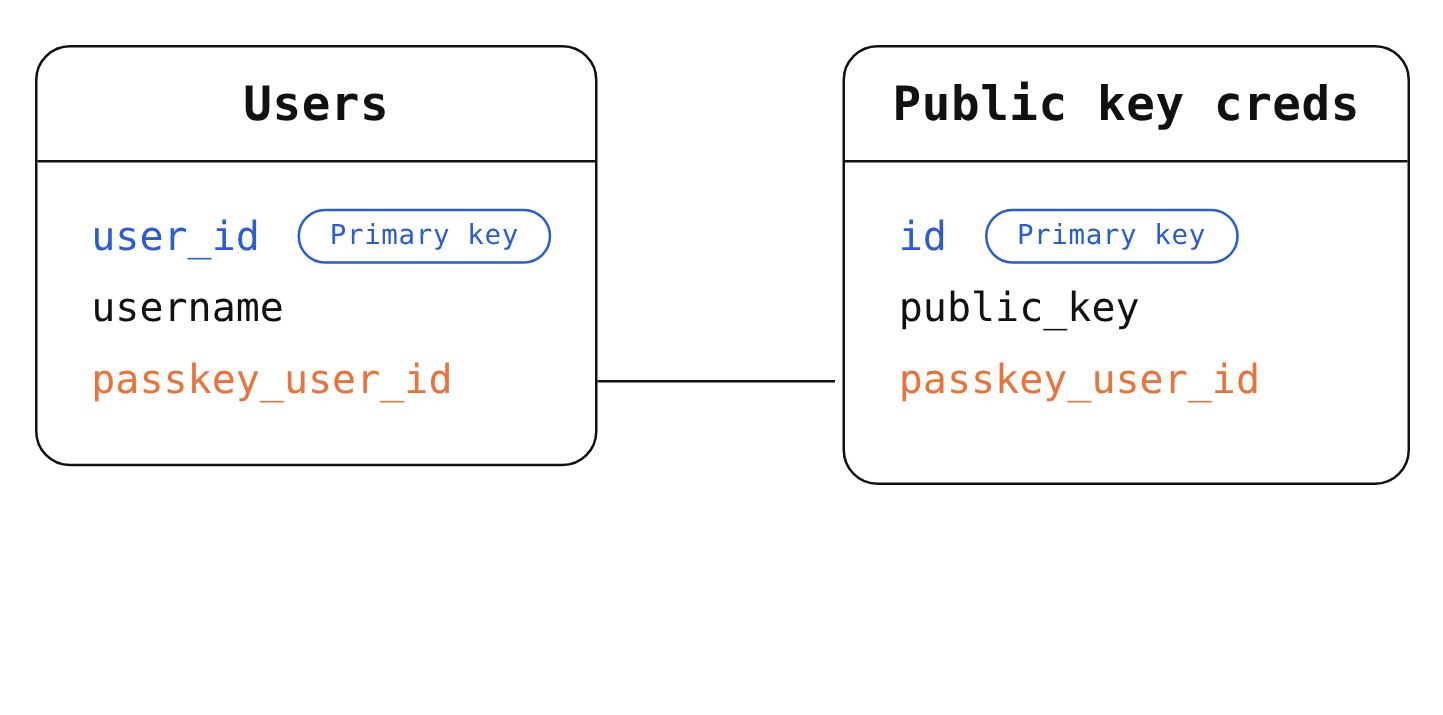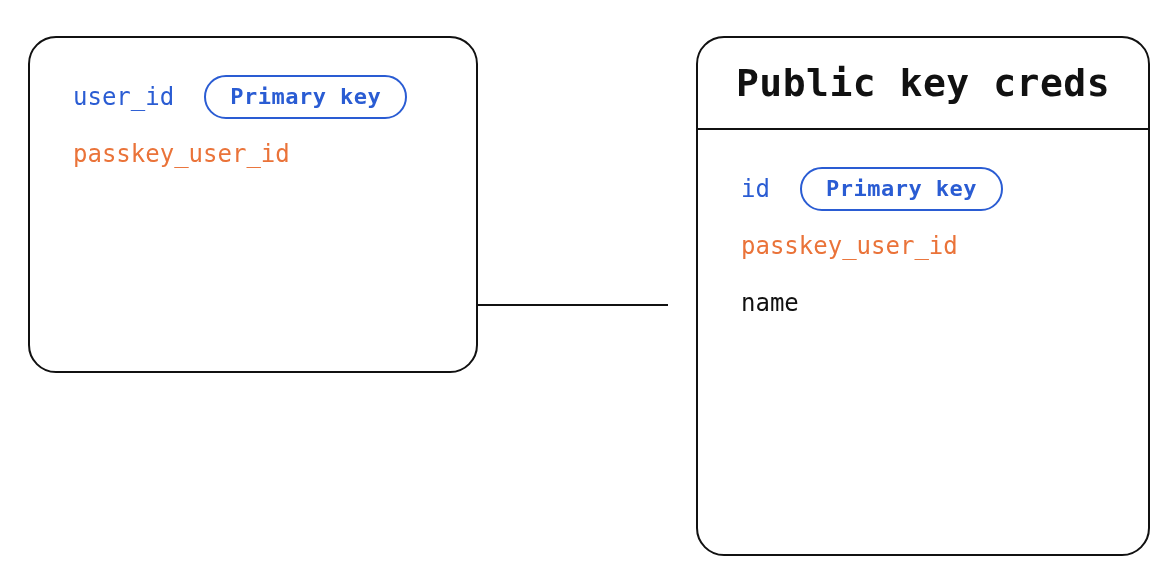--- a/index.html
+++ b/index.html
@@ -21,21 +21,21 @@
   }
   .table-box {
     position: absolute;
     background: var(--bg);
     border: 2px solid var(--border);
     border-radius: 28px;
     display: flex;
     flex-direction: column;
   }
   .table-box.users  { left: 28px;  top: 36px; width: 450px; height: 337px; }
-  .table-box.creds  { left: 696px; top: 36px; width: 454px; height: 520px; }
+  .table-box.creds  { left: 674px; top: 36px; width: 454px; height: 352px; }
   .table-header {
     height: 92px;
     flex: 0 0 92px;
     border-bottom: 2px solid var(--border);
     display: flex;
     align-items: center;
     justify-content: center;
     font-size: 38px;
     font-weight: bold;
     color: var(--text);
@@ -43,77 +43,81 @@
   }
   .table-fields {
     padding: 30px 0 0 43px;
   }
   .field-row {
     height: 57px;
     display: flex;
     align-items: center;
   }
   .field-name {
-    font-size: 24px;
+    font-size: 32px;
     color: var(--text);
     white-space: pre;
   }
   .field-name.blue   { color: var(--blue); }
   .field-name.orange { color: var(--orange); text-align: center; }
   .pk-badge {
     margin-left: 30px;
     display: inline-flex;
     align-items: center;
     justify-content: center;
     border: 2px solid var(--blue);
     border-radius: 999px;
     color: var(--blue);
-    font-weight: bold;
+    font-weight: normal;
     font-size: 22px;
     padding: 20px 24px;
     height: 38px;
     letter-spacing: 0.5px;
   }
   .relationship-line {
     position: absolute;
     left: 478px;
     top: 304px;
     width: 190px;
     height: 2px;
     background: var(--border);
   }
 </style>
 </head>
 <body>
 
 <div class="canvas">
 
   <div class="table-box users">
+    <div class="table-header">Users</div>
     <div class="table-fields">
         <div class="field-row">
           <span class="field-name blue">user_id</span>
           <span class="pk-badge">Primary key</span>
+        </div>
+        <div class="field-row">
+          <span class="field-name">username</span>
         </div>
         <div class="field-row">
           <span class="field-name orange">passkey_user_id</span>
         </div>
       </div>
   </div>
 
   <div class="relationship-line"></div>
 
   <div class="table-box creds">
     <div class="table-header">Public key creds</div>
     <div class="table-fields">
         <div class="field-row">
           <span class="field-name blue">id</span>
           <span class="pk-badge">Primary key</span>
         </div>
         <div class="field-row">
-          <span class="field-name orange">passkey_user_id</span>
+          <span class="field-name">public_key</span>
         </div>
         <div class="field-row">
-          <span class="field-name">name</span>
+          <span class="field-name orange">passkey_user_id</span>
         </div>
       </div>
   </div>
 
 </div>
 
 </body></html>

